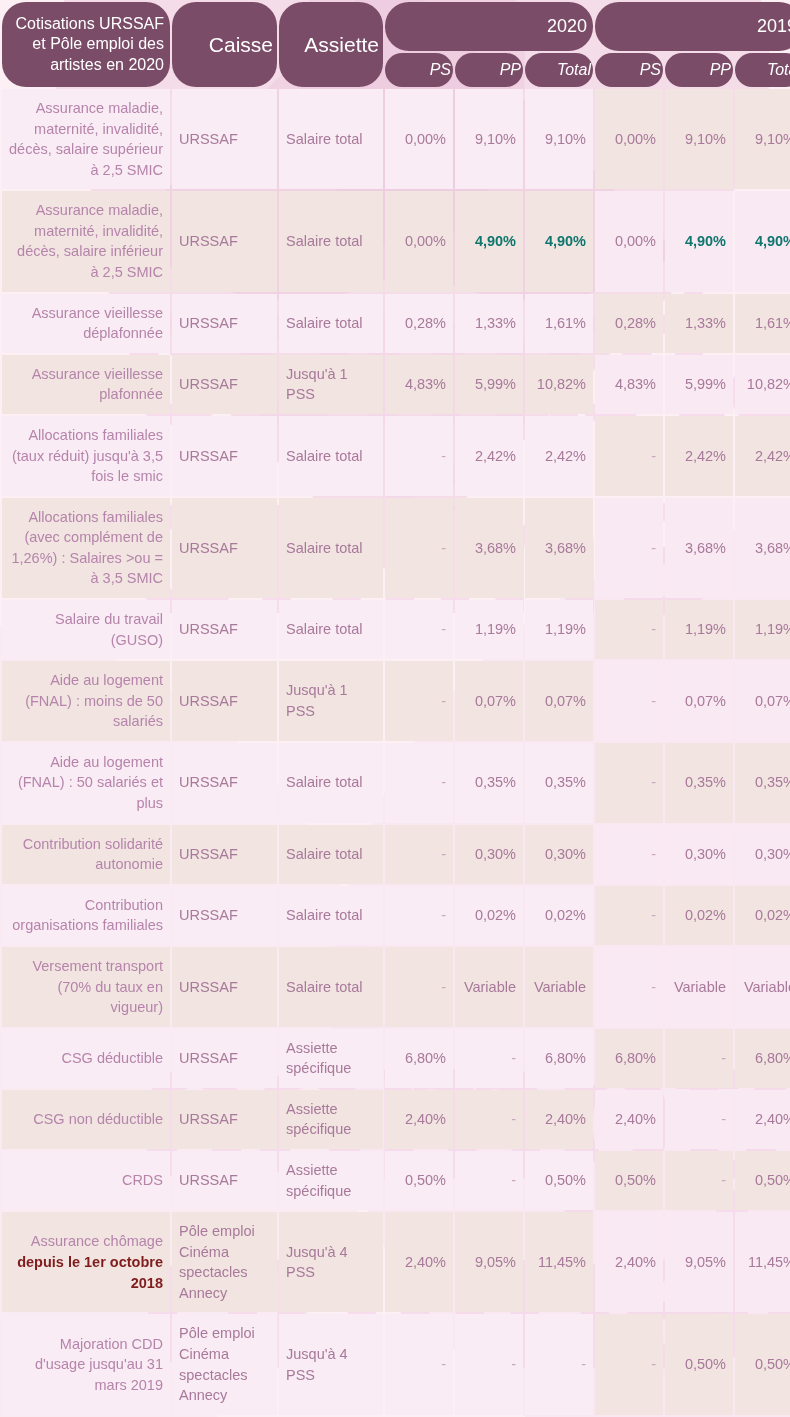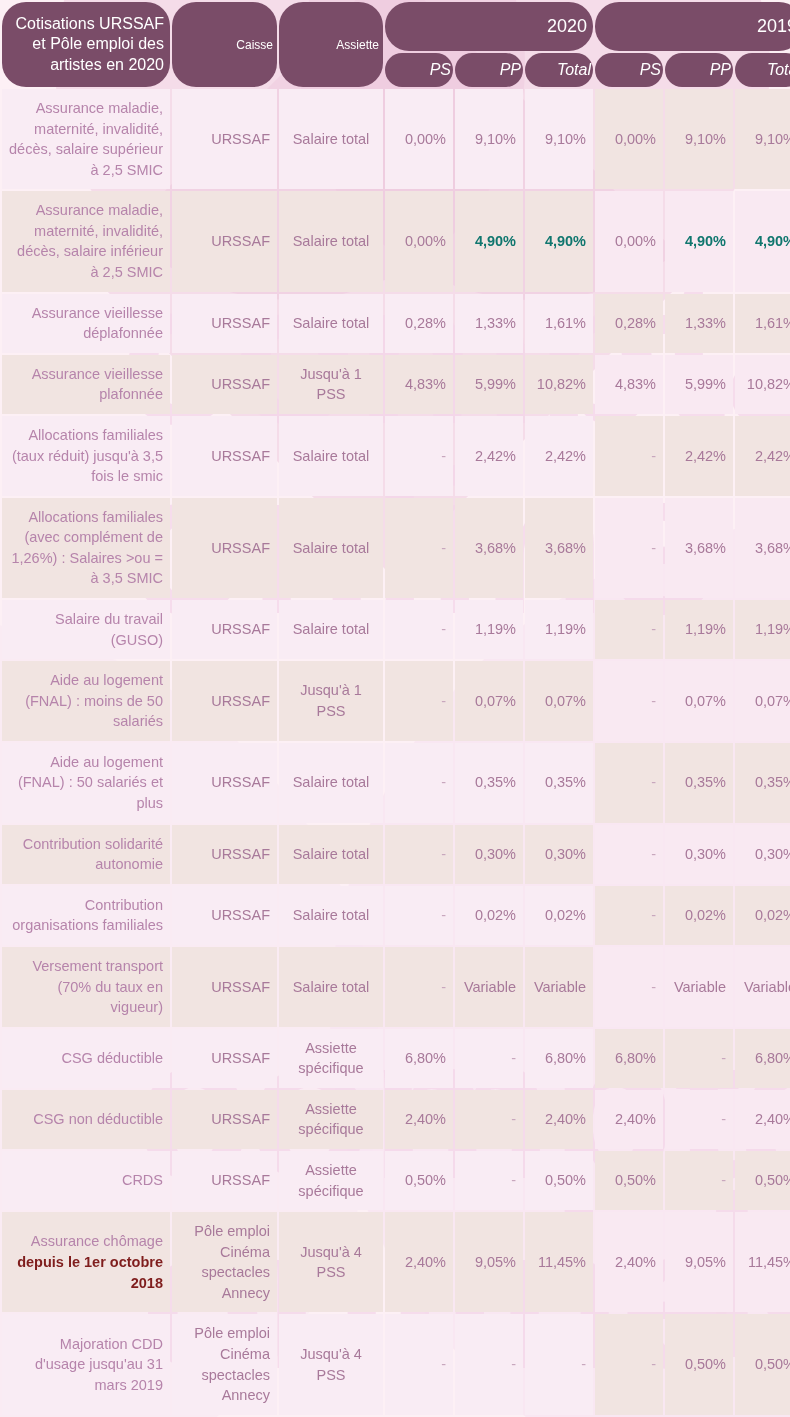--- a/index.html
+++ b/index.html
@@ -105,39 +105,39 @@
     text-align: right;
     vertical-align: middle;
     padding: 6px 4px;
     border-radius: 24px;
   }
   th.title-cell {
     font-size: 16px;
     line-height: 1.28;
     padding: 10px 6px;
   }
-  th.caisse-cell, th.assiette-cell { font-size: 12px; padding-left: 25px; }
+  th.caisse-cell, th.assiette-cell { font-size: 21px; padding-left: 25px; }
   th.year-cell { font-size: 18px; padding: 14px 6px; }
   th.sub-cell  { font-size: 16px; padding: 8px 2px; font-style: italic; }
 
   tbody td {
     vertical-align: middle;
     padding: 9px 7px;
     font-size: 14.5px;
     line-height: 1.42;
     color: #a8799a;
   }
   tbody tr.odd  td { background: #f9ecf4; }
   tbody tr.even td { background: #f1e4e1; }
   tbody tr.odd  td.alt2019 { background: #f1e4e1; }
   tbody tr.even td.alt2019 { background: #f9e9f2; }
 
   td.label  { text-align: right;   color: #b684ab; }
-  td.caisse { text-align: right; }
-  td.base   { text-align: center; }
+  td.caisse { text-align: left; }
+  td.base   { text-align: left; }
   td.num    { text-align: right;  color: #a8799a; }
   td.num.dash { color: #c8a7bd; }
   b.bold-val { color: #0f766e; font-weight: bold; }
   span.bold-label { color: #7f1d1d; font-weight: bold; }
 
   col.c-label   { width: 168px; }
   col.c-caisse  { width: 105px; }
   col.c-base    { width: 104px; }
   col.c-data    { width: 68px;  }
 </style>

